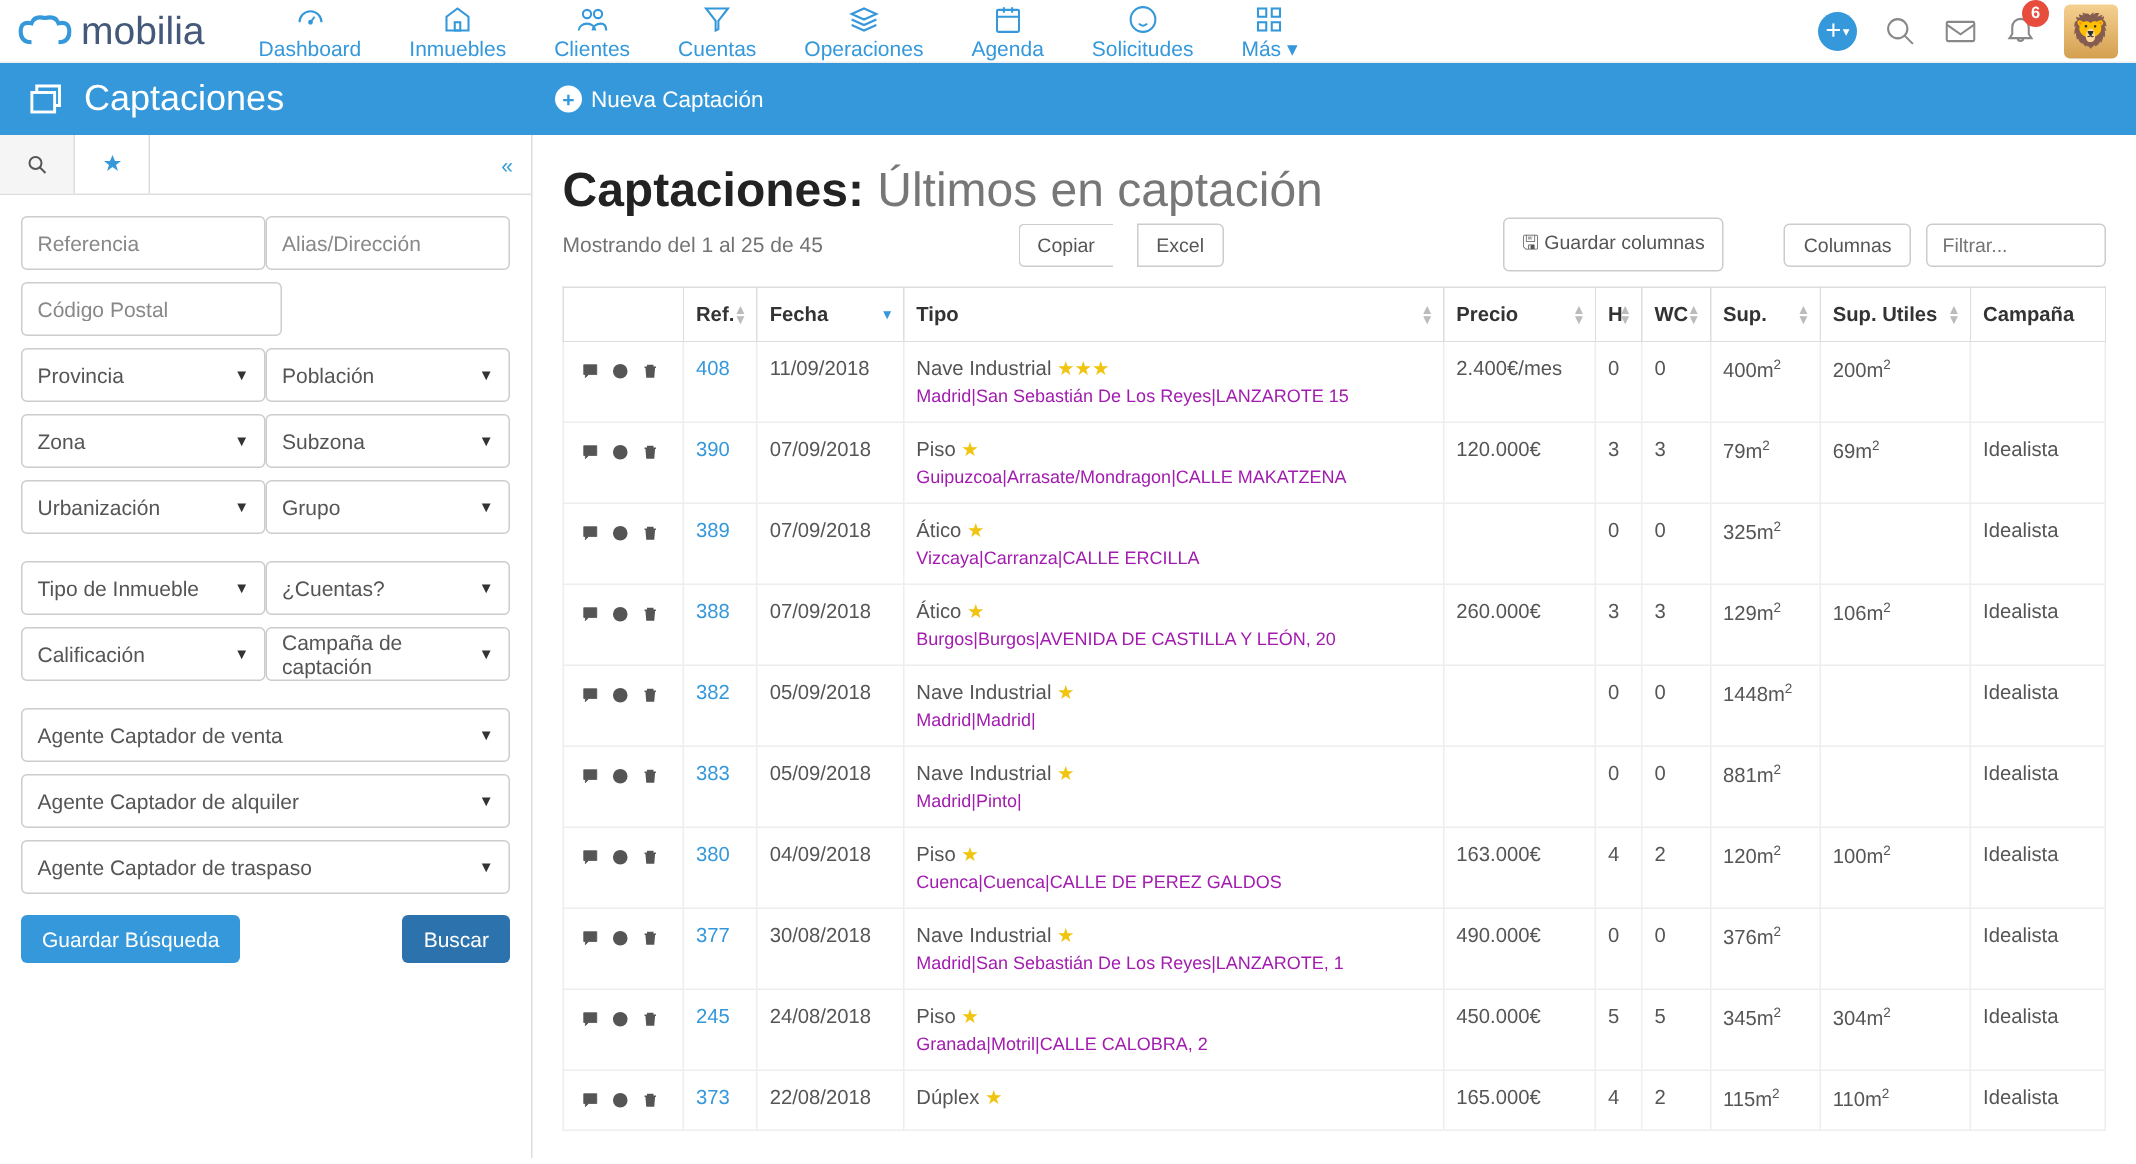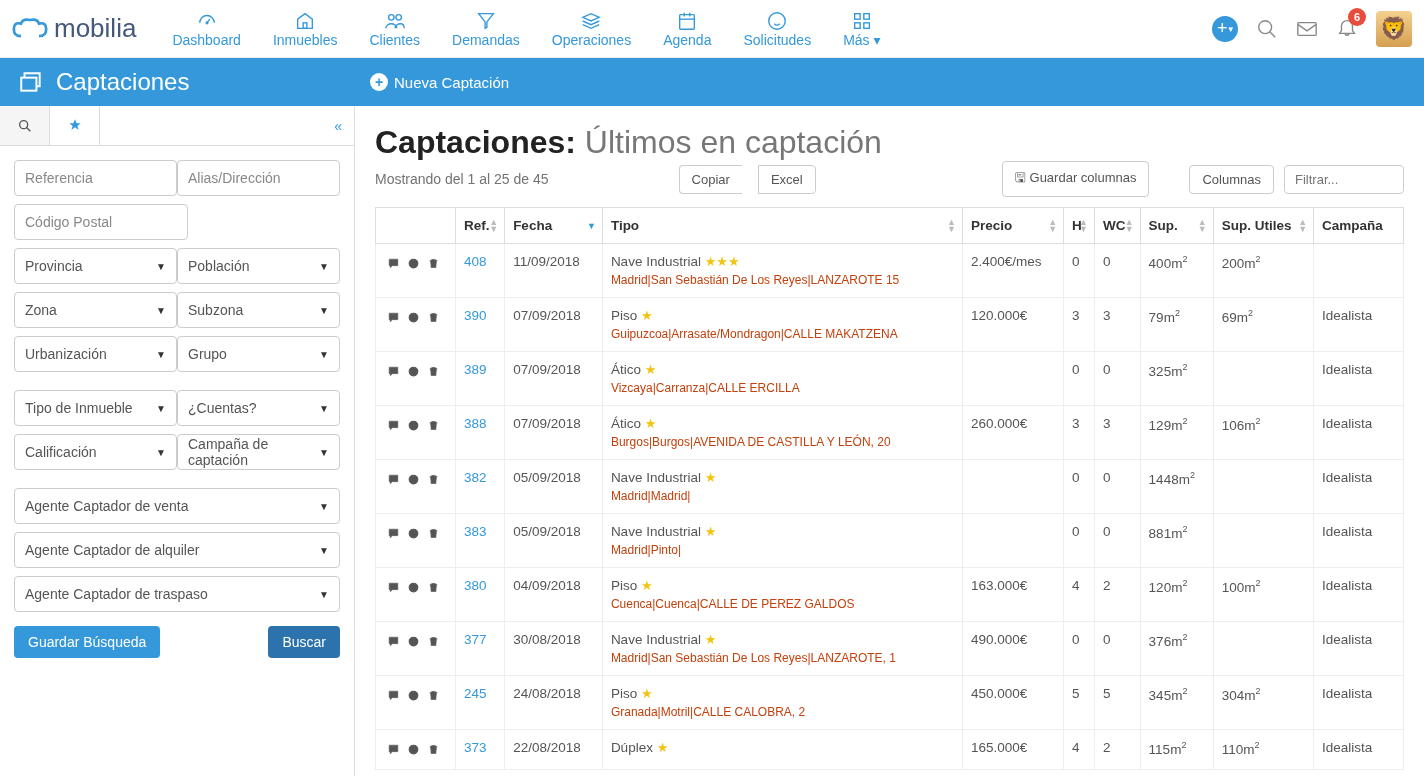--- a/index.html
+++ b/index.html
@@ -1,17 +1,17 @@
 <!DOCTYPE html>
 <html><head>
 <meta charset="utf-8">
 <style>
 *{box-sizing:border-box;margin:0;padding:0;font-family:"Segoe UI",Arial,sans-serif}
 body{background:#fff;color:#333;font-size:14px}
-.topnav{display:flex;align-items:center;height:58px;border-bottom:1px solid #eee;padding:0 12px}
+.topnav{display:flex;align-items:center;height:42px;border-bottom:1px solid #eee;padding:0 12px}
 .logo{display:flex;align-items:center;margin-right:20px;color:#44597a}
 .logo-cloud{width:36px;height:24px;margin-right:6px}
 .logo-text{font-size:26px;font-weight:400;color:#44597a}
 .nav-items{display:flex;flex:1}
 .nav-item{display:flex;flex-direction:column;align-items:center;padding:6px 16px;color:#3498db;cursor:pointer;font-size:14px}
 .nav-item svg{width:22px;height:22px;stroke:#3498db;fill:none;stroke-width:1.5}
 .nav-right{display:flex;align-items:center;gap:18px}
 .plus-circle{width:26px;height:26px;border-radius:50%;background:#3498db;color:#fff;display:flex;align-items:center;justify-content:center;font-size:18px}
 .nav-right svg{width:22px;height:22px;stroke:#888;fill:none;stroke-width:1.5}
 .bell-wrap{position:relative}
@@ -56,21 +56,21 @@
 th{text-align:left;padding:10px 8px;border:1px solid #ddd;background:#fff;color:#333;font-weight:600;position:relative}
 th .sort{position:absolute;right:6px;top:50%;transform:translateY(-50%);font-size:9px;color:#bbb;line-height:7px}
 th .sort.down{color:#3498db}
 td{padding:10px 8px;border:1px solid #eee;vertical-align:top;color:#555}
 td.ref a{color:#3498db;text-decoration:none}
 .row-actions{display:flex;gap:2px}
 .ra{width:18px;height:18px;display:flex;align-items:center;justify-content:center;cursor:pointer}
 .ra svg{width:13px;height:13px;stroke:#555;fill:#555}
 .tipo-main{color:#555}
 .star{color:#f1c40f;font-size:13px}
-.tipo-sub{color:#c2410c;font-size:12px;margin-top:4px}
+.tipo-sub{color:#a21caf;font-size:12px;margin-top:4px}
 sup{font-size:9px}
 .toolbar-mid{display:flex;gap:16px;margin-left:120px}
 </style>
 </head>
 <body>
 
 <div class="topnav">
   <div class="logo">
     <svg class="logo-cloud" viewBox="0 0 40 24">
         <path d="M10 20 Q2 20 2 12 Q2 4 10 6 Q12 0 20 2 Q28 0 30 6 Q38 4 38 12 Q38 20 30 20" stroke="#3498db" stroke-width="3" fill="none"></path>
@@ -98,21 +98,21 @@
           <circle cx="8" cy="8" r="3"></circle>
           <circle cx="16" cy="8" r="3"></circle>
           <path d="M2 20c0-3 3-5 6-5s6 2 6 5M12 20c0-3 3-5 6-5s4 2 4 5"></path>
         </svg>
         <span>Clientes</span>
       </div>
       <div class="nav-item">
         <svg viewBox="0 0 24 24">
           <path d="M4 4h16l-7 9v6l-2 1v-7z"></path>
         </svg>
-        <span>Demandas</span>
+        <span>Cuentas</span>
       </div>
       <div class="nav-item">
         <svg viewBox="0 0 24 24">
           <path d="M3 8l9-4 9 4-9 4z"></path>
           <path d="M3 12l9 4 9-4M3 16l9 4 9-4"></path>
         </svg>
         <span>Operaciones</span>
       </div>
       <div class="nav-item">
         <svg viewBox="0 0 24 24">

